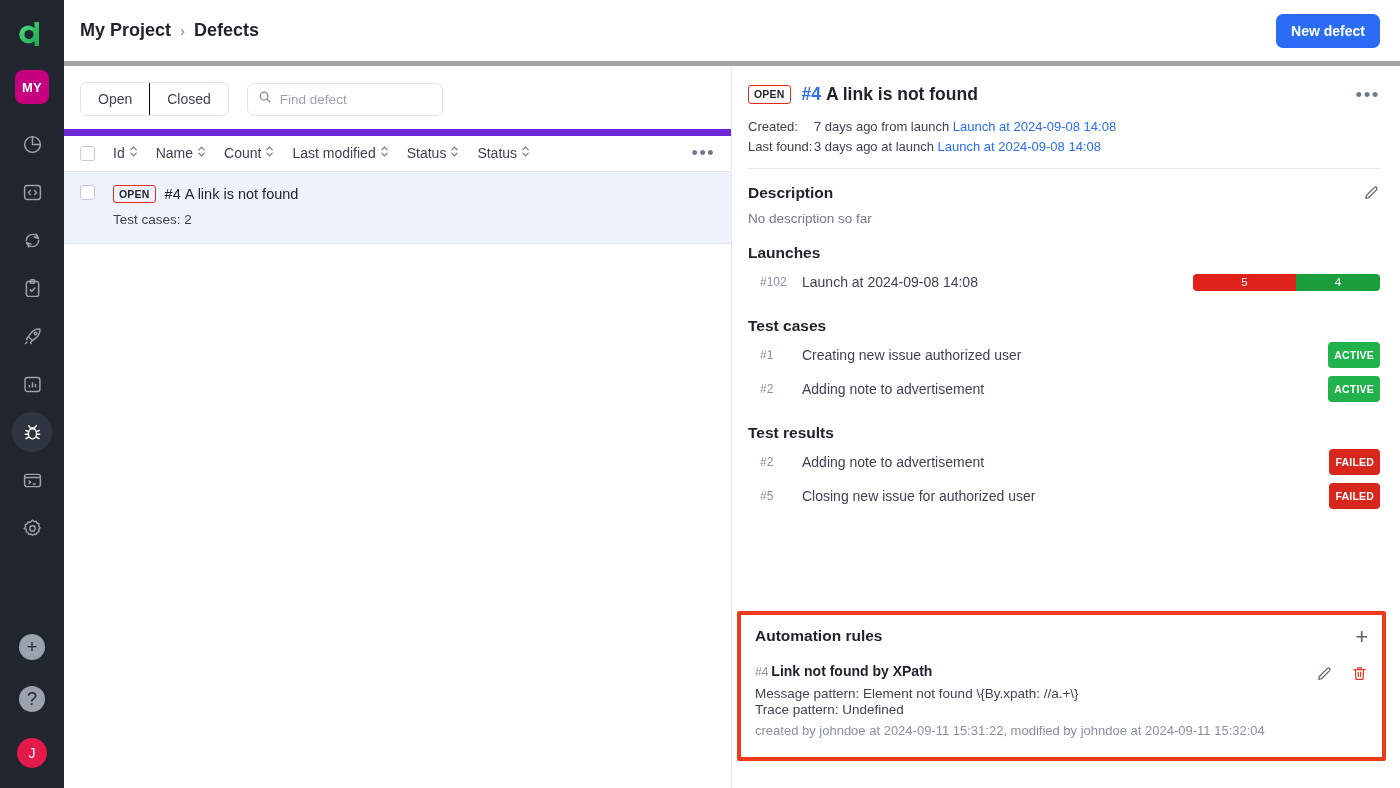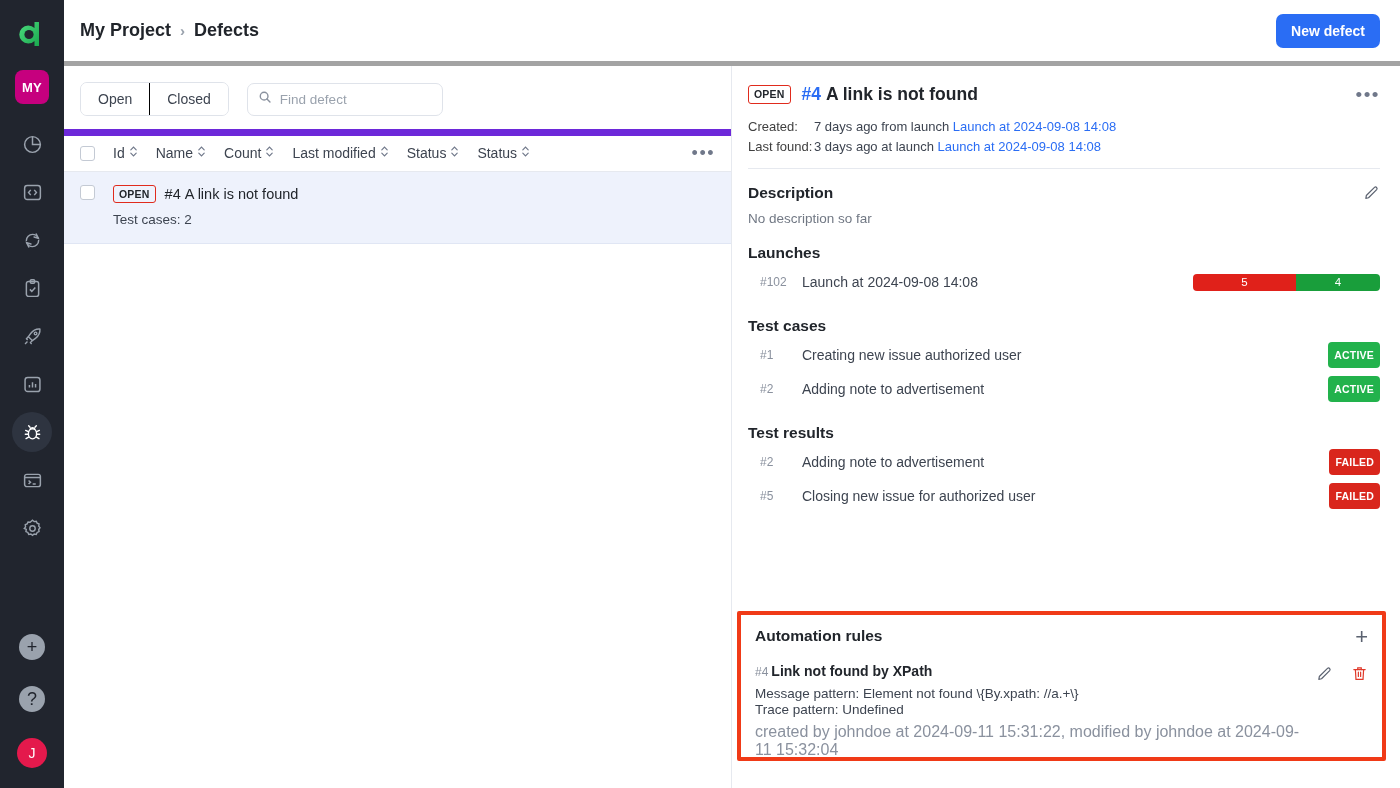--- a/index.html
+++ b/index.html
@@ -165,21 +165,21 @@
   }
   .auto-head { display: flex; align-items: flex-start; }
   .plus-btn { margin-left: auto; color: #5b6270; font-size: 22px; line-height: .9; cursor: pointer; font-weight: 300; }
   .rule-block { margin-top: 16px; display: flex; }
   .rule-left { flex: 1; min-width: 0; }
   .rule-title-line { font-size: 14px; color: #21252b; }
   .rule-title-line .rnum { font-size: 12px; color: #8a919e; margin-right: 3px; }
   .rule-title-line .rname { font-weight: 700; }
   .rule-line { font-size: 13.5px; color: #3d4450; margin-top: 7px; }
   .rule-line2 { font-size: 13.5px; color: #3d4450; margin-top: 1px; }
-  .rule-foot { font-size: 16px; color: #8a919e; margin-top: 6px; }
+  .rule-foot { font-size: 13px; color: #8a919e; margin-top: 6px; }
   .rule-actions { display: flex; align-items: flex-start; gap: 18px; margin-left: 14px; padding-top: 2px; }
   .trash { color: #e0392a; cursor: pointer; }
 </style>
 </head>
 <body>
 
 <div class="app">
 
   <div class="sidebar">
     <div class="logo-wrap">

